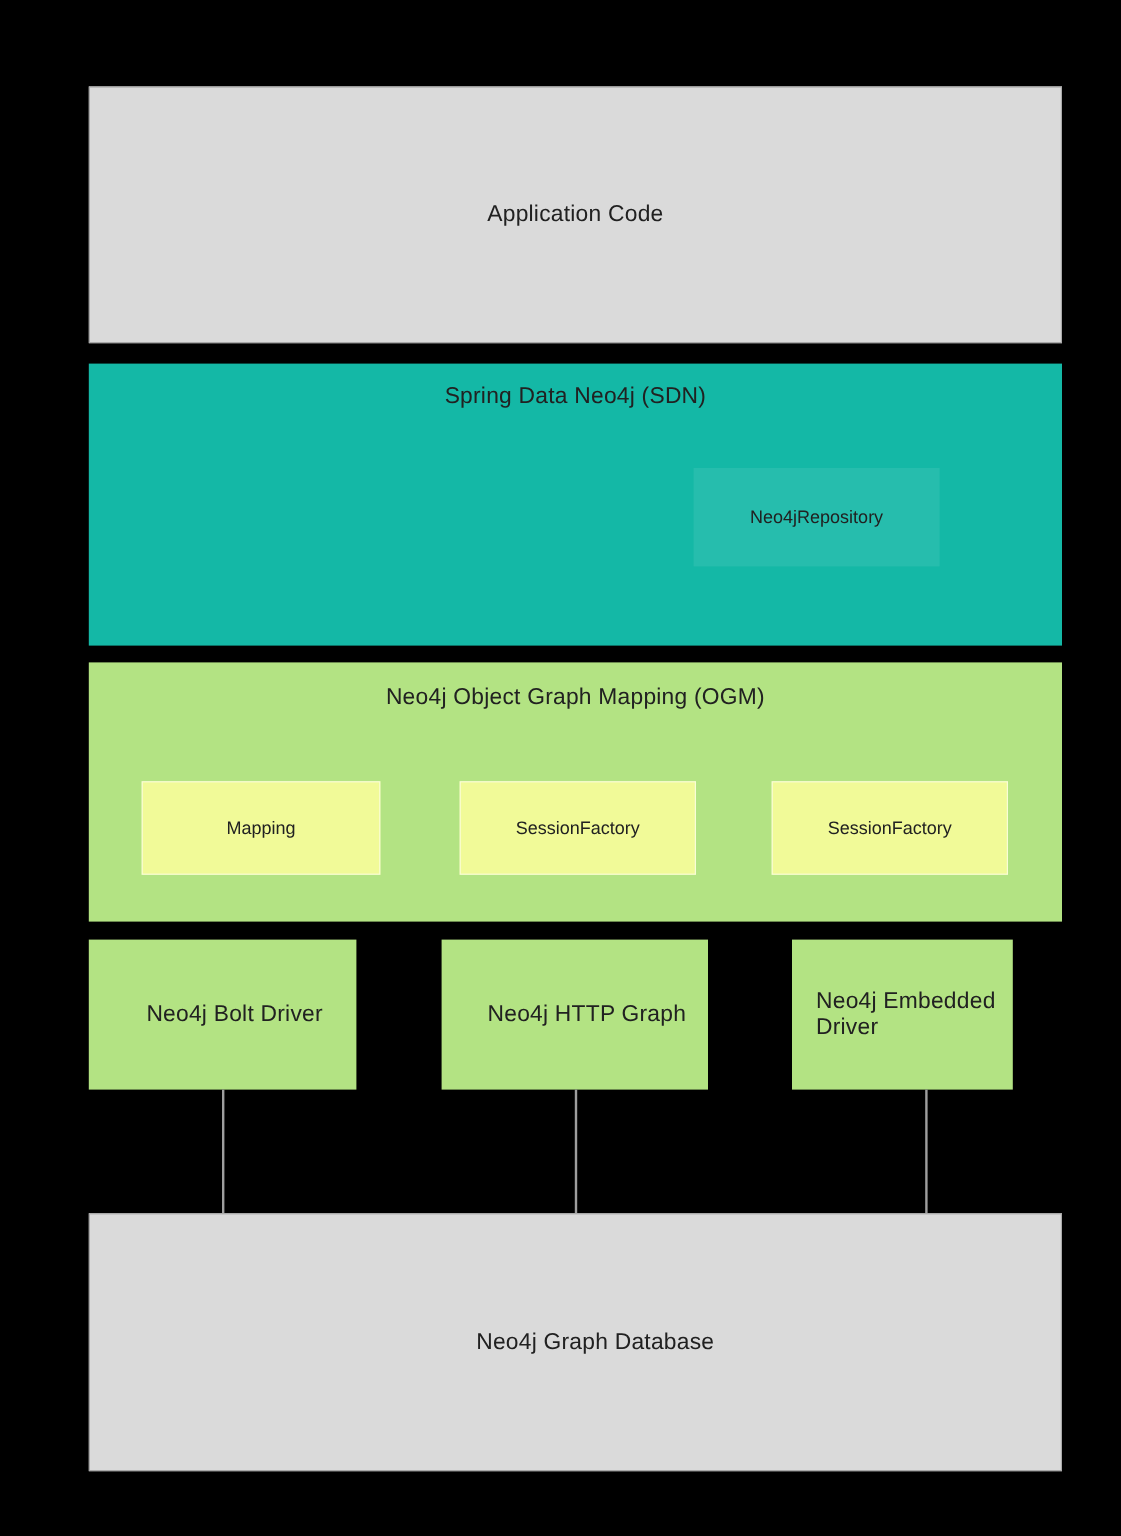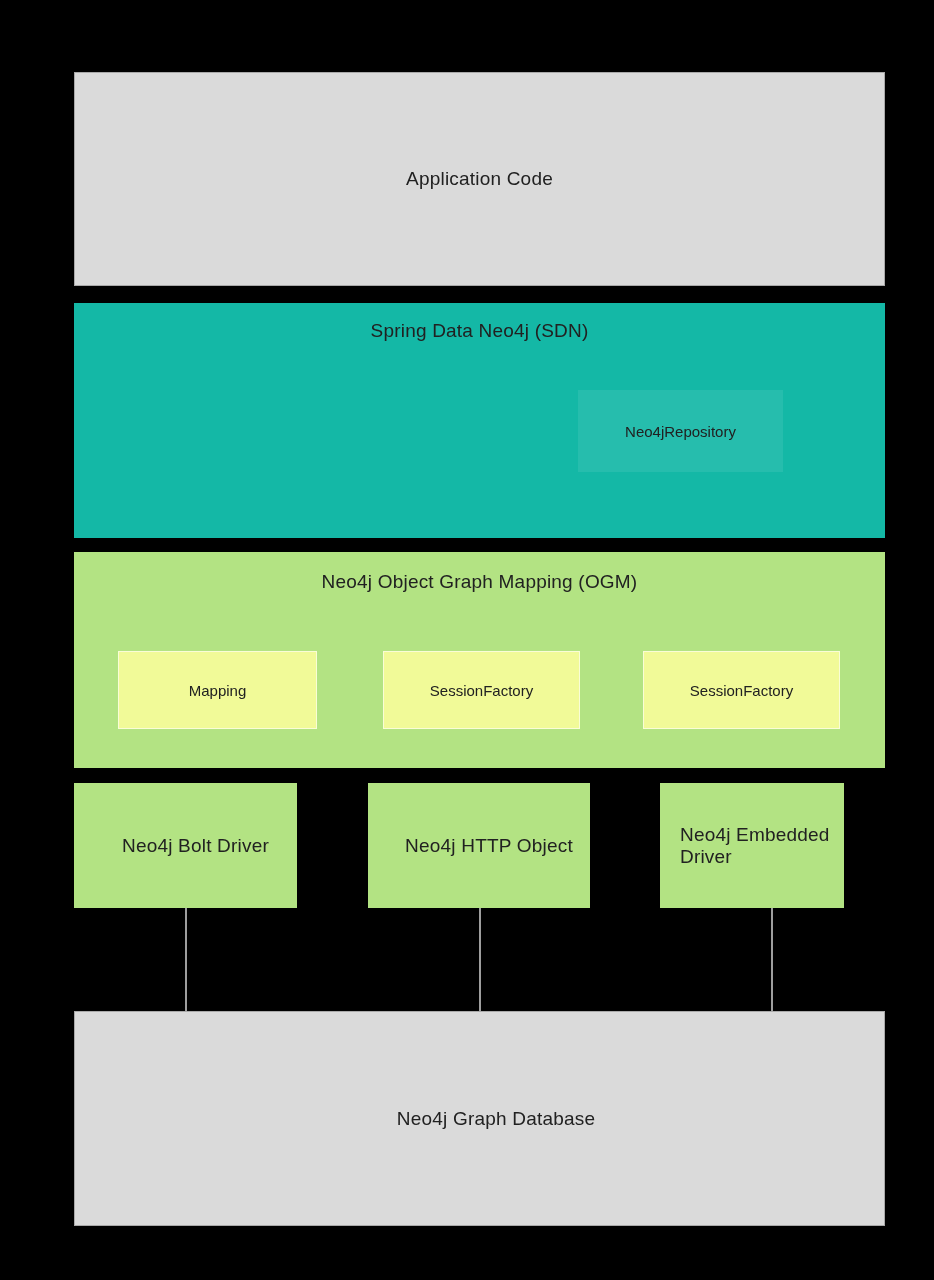--- a/index.html
+++ b/index.html
@@ -121,21 +121,21 @@
     </div>
     <div class="box ogm-inner" id="ogm-config">
       <span>SessionFactory</span>
     </div>
   </div>
 
   <div class="box driver-box" id="driver-bolt">
     <span>Neo4j Bolt Driver</span>
   </div>
   <div class="box driver-box" id="driver-http">
-    <span>Neo4j HTTP Object</span>
+    <span>Neo4j HTTP Graph</span>
   </div>
   <div class="box driver-box" id="driver-embedded">
     <span>Neo4j Embedded Driver</span>
   </div>
 
   <div class="connector" id="connector-bolt"></div>
   <div class="connector" id="connector-http"></div>
   <div class="connector" id="connector-embedded"></div>
 
   <div class="box gray-box" id="db-box">

